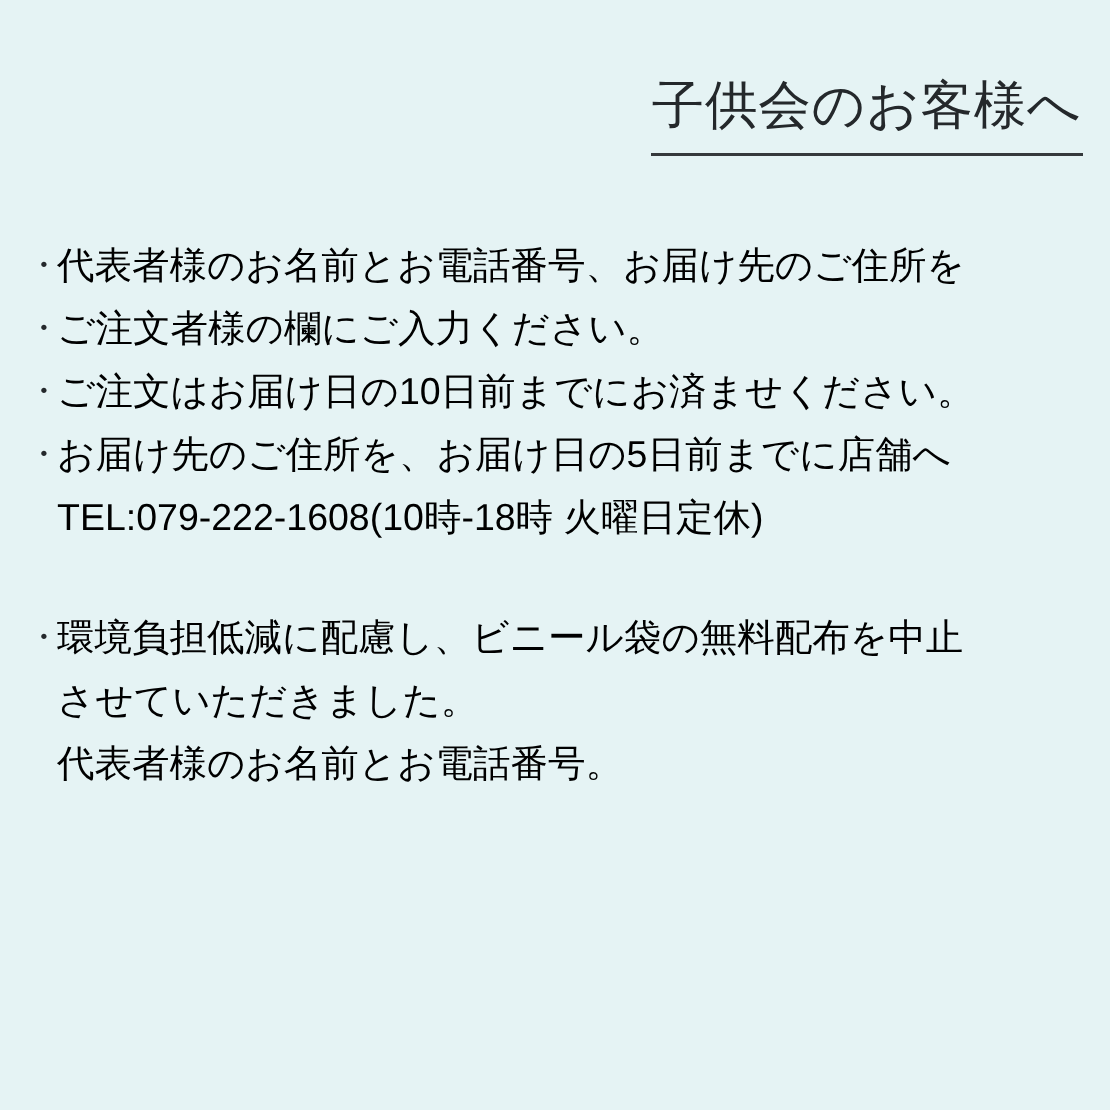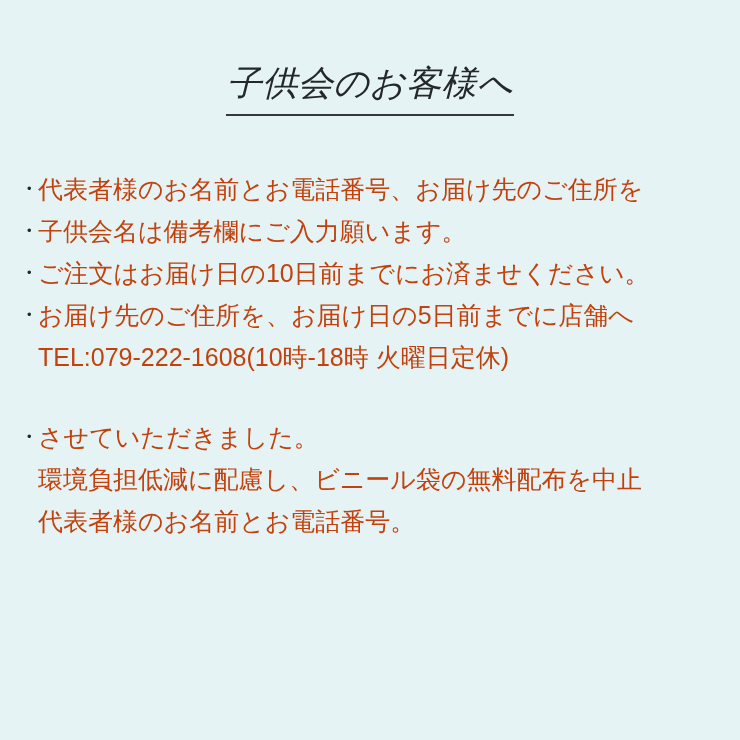--- a/index.html
+++ b/index.html
@@ -17,23 +17,22 @@
   }
 
   .notice {
     width: 740px;
     height: 740px;
     padding: 0 18px;
   }
 
   
   .title-wrap {
-    text-align: center;
-    padding-top: 60px;
-    font-style: italic;
+    text-align: right;
+    padding-top: 48px;
   }
 
   .title {
     display: inline-block;
     font-size: 35px;
     font-weight: 500;
     line-height: 1.3;
     letter-spacing: 0.5px;
     color: #24282b;
     border-bottom: 2px solid #35393c;
@@ -65,21 +64,21 @@
 
   .bullet-lines {
     flex: 1 1 auto;
   }
 
   .line {
     font-size: 25px;
     font-weight: 500;
     line-height: 42px;
     letter-spacing: 0px;
-    color: #c2410c;
+    color: #000000;
     white-space: nowrap;
   }
 </style>
 </head>
 <body>
 
 <div class="notice">
 
   <div class="title-wrap">
     <h1 class="title">子供会のお客様へ</h1>
@@ -90,21 +89,21 @@
     <div class="bullet-item">
       <span class="bullet-dot">・</span>
       <div class="bullet-lines">
         <div class="line">代表者様のお名前とお電話番号、お届け先のご住所を</div>
       </div>
     </div>
 
     <div class="bullet-item">
       <span class="bullet-dot">・</span>
       <div class="bullet-lines">
-        <div class="line">子供会名は備考欄にご入力願います。</div>
+        <div class="line">ご注文者様の欄にご入力ください。</div>
       </div>
     </div>
 
     <div class="bullet-item">
       <span class="bullet-dot">・</span>
       <div class="bullet-lines">
         <div class="line">ご注文はお届け日の10日前までにお済ませください。</div>
       </div>
     </div>
 
@@ -112,20 +111,20 @@
       <span class="bullet-dot">・</span>
       <div class="bullet-lines">
         <div class="line">お届け先のご住所を、お届け日の5日前までに店舗へ</div>
         <div class="line">TEL:079-222-1608(10時-18時 火曜日定休)</div>
       </div>
     </div>
 
     <div class="bullet-item spaced-before">
       <span class="bullet-dot">・</span>
       <div class="bullet-lines">
+        <div class="line">環境負担低減に配慮し、ビニール袋の無料配布を中止</div>
         <div class="line">させていただきました。</div>
-        <div class="line">環境負担低減に配慮し、ビニール袋の無料配布を中止</div>
         <div class="line">代表者様のお名前とお電話番号。</div>
       </div>
     </div>
 
   </div>
 </div>
 
 </body></html>

